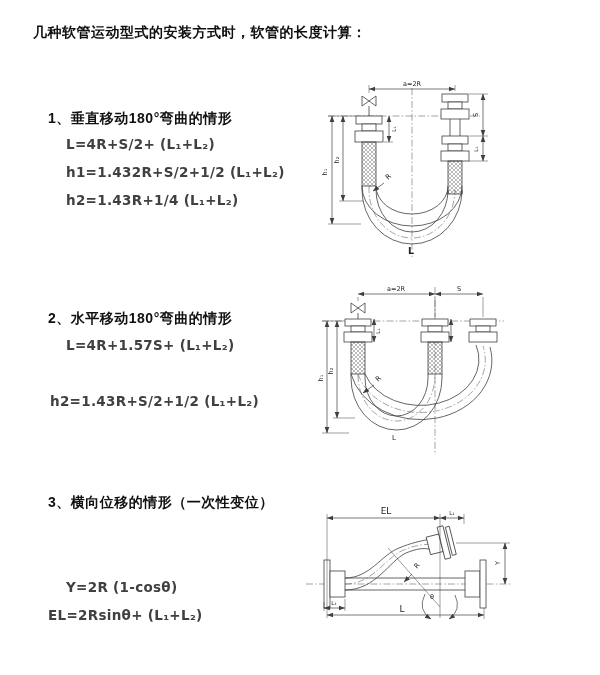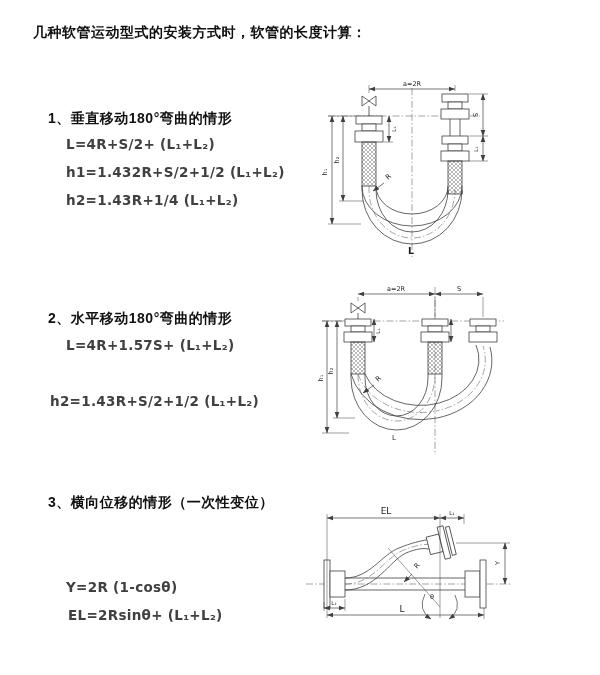--- a/index.html
+++ b/index.html
@@ -164,21 +164,21 @@
     <line class="dim" x1="139" y1="38" x2="139" y2="61" marker-start="url(#a2)" marker-end="url(#a2)"></line>
 
     <text class="lab-md" x="66" y="101" transform="rotate(-42 66 101)">R</text>
     <line class="dim" x1="62" y1="104" x2="51" y2="112" marker-end="url(#a2)"></line>
 
     <text class="lab-md" x="80" y="159">L</text>
   </svg>
 
   <div class="heading" style="left:48px;top:494px;">3、横向位移的情形（一次性变位）</div>
   <div class="formula" style="left:66px;top:579px;">Y=2R (1-cosθ)</div>
-  <div class="formula" style="left:68px;top:607px;">EL=2Rsinθ+ (L₁+L₂)</div>
+  <div class="formula" style="left:48px;top:607px;">EL=2Rsinθ+ (L₁+L₂)</div>
 
   <svg style="left:298px;top:498px;" width="300" height="165" viewBox="0 0 300 165">
     <defs>
       <marker id="a3" viewBox="0 0 10 10" refX="9.5" refY="5" markerWidth="9" markerHeight="9" orient="auto-start-reverse">
           <path d="M0,1.3 L10,5 L0,8.7 Z" fill="#3f3f3f"></path>
         </marker>
     </defs>
 
     <path class="cl" d="M8,86 H214"></path>
 

